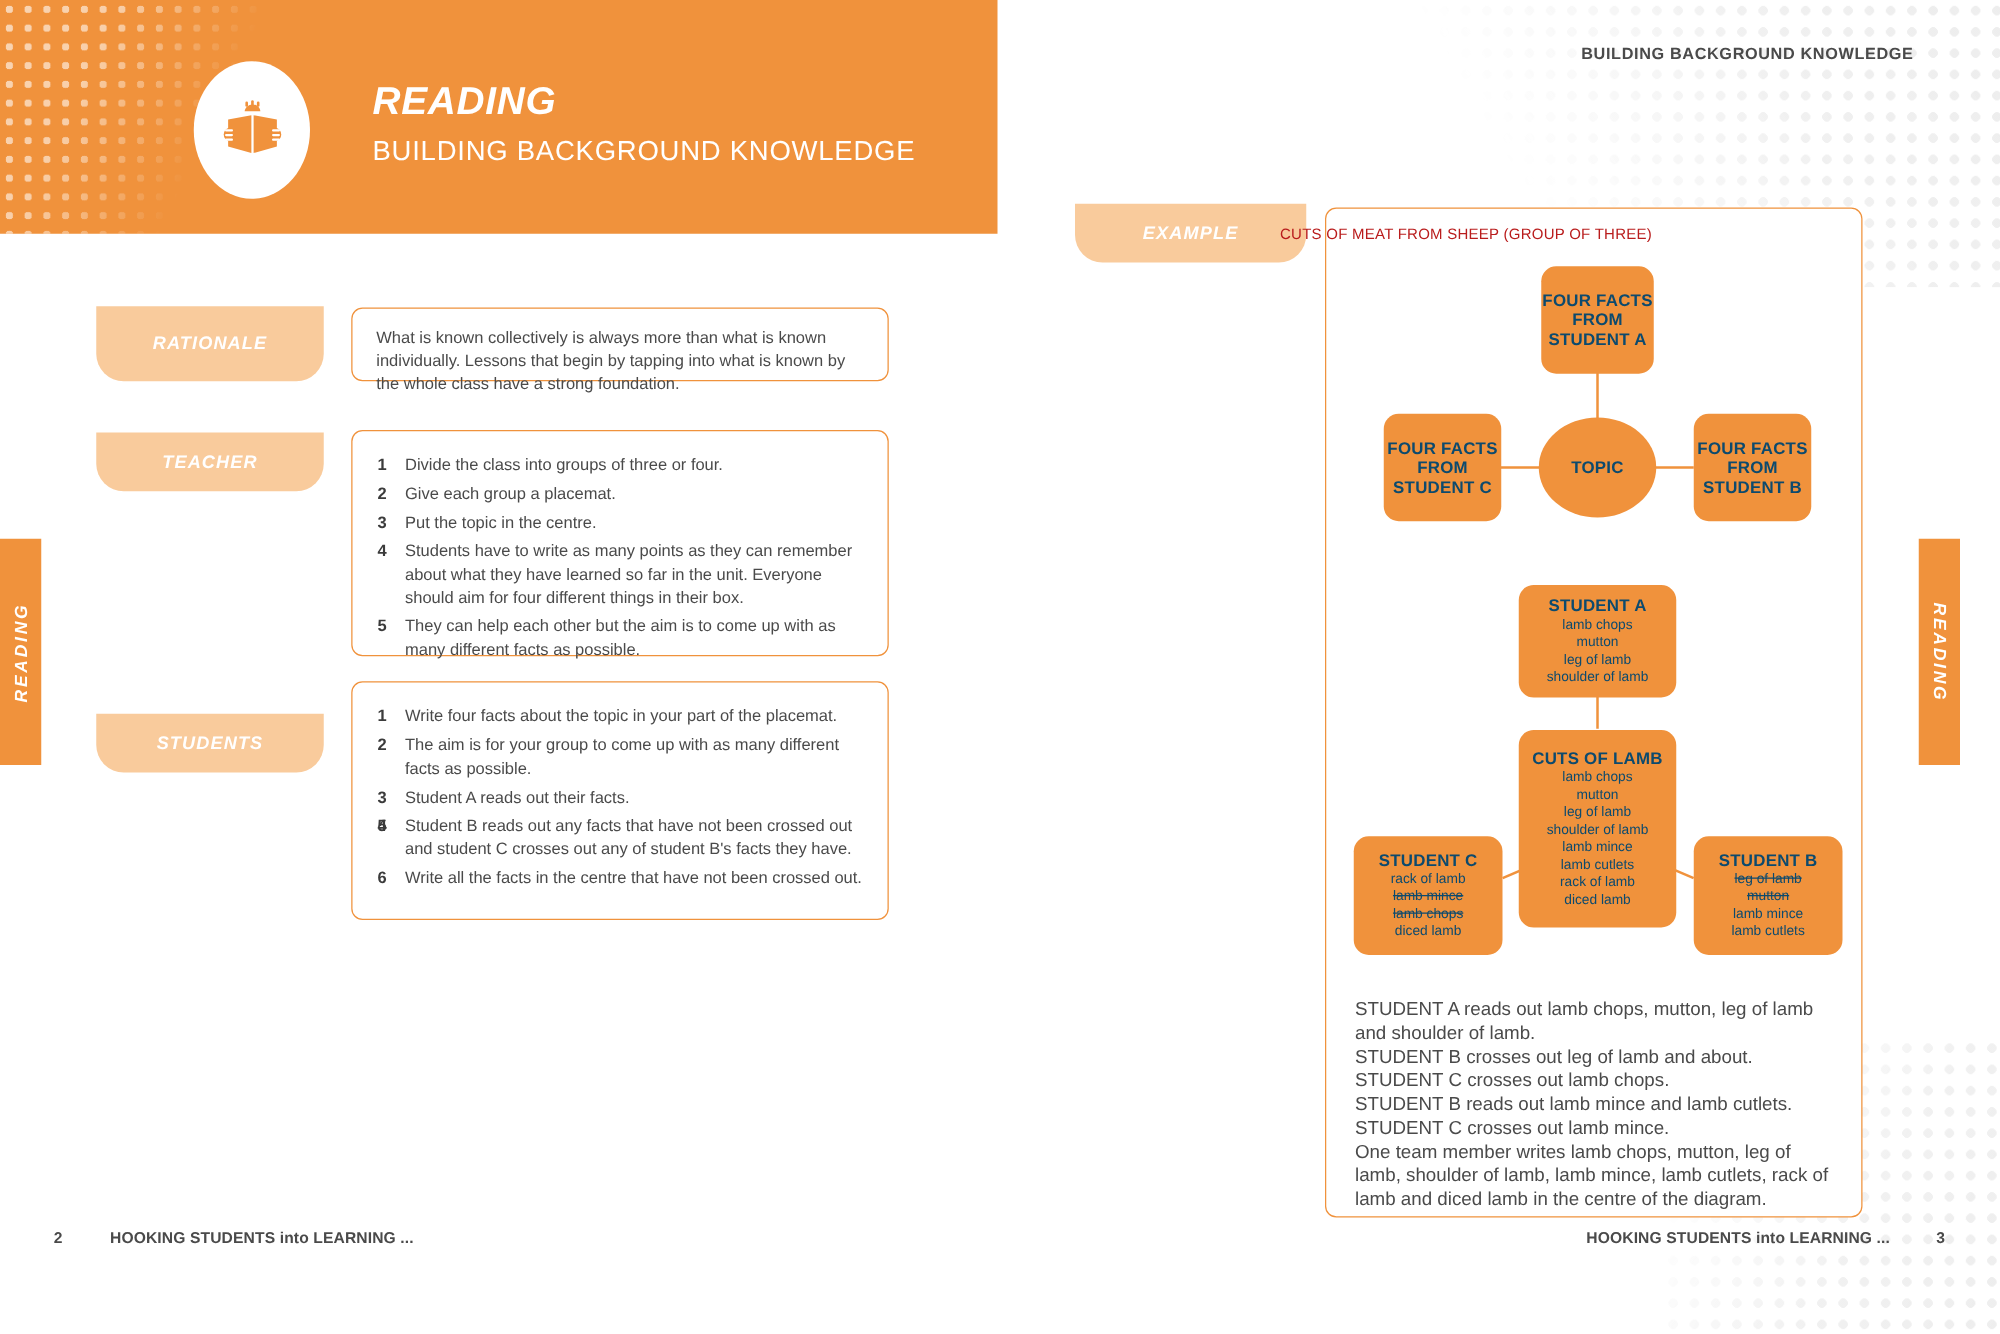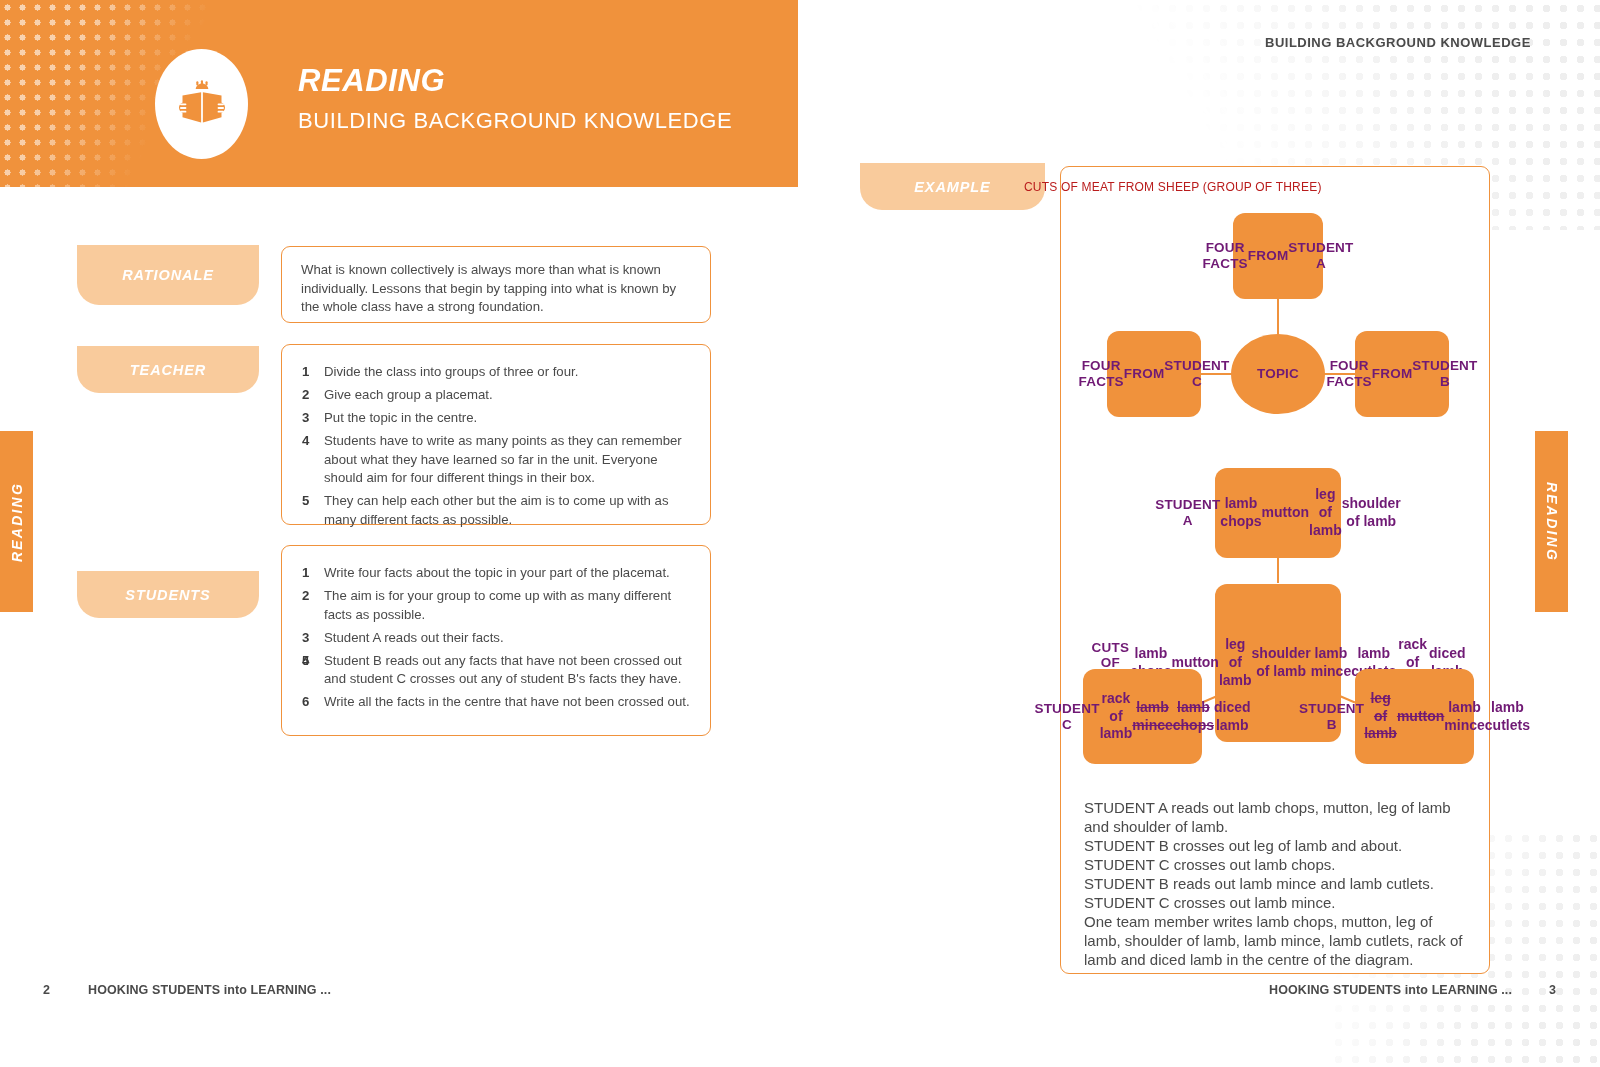--- a/index.html
+++ b/index.html
@@ -171,40 +171,40 @@
     font-size: 12px;
     color: #b91c1c;
     letter-spacing: .2px;
   }
 
   
   .diagram { position: absolute; left: 1060px; top: 166px; width: 430px; height: 620px; }
   .node {
     position: absolute;
     background: #F0923C;
-    color: #701a75;
+    color: #0c4a6e;
     display: flex;
-    flex-direction: row;
+    flex-direction: column;
     align-items: center;
     justify-content: center;
     text-align: center;
     border-radius: 12px;
     z-index: 2;
   }
   .node.circle { border-radius: 50%; }
   .node .node-title {
     font-size: 13.5px;
     font-weight: bold;
     line-height: 1.16;
     letter-spacing: .2px;
   }
   .node .node-line {
-    font-size: 14px;
+    font-size: 11px;
     line-height: 1.28;
-    font-weight: 700;
+    font-weight: 400;
   }
   .node .node-line.struck { text-decoration: line-through; }
   .connector {
     position: absolute;
     background: #F0923C;
     z-index: 1;
   }
 
   .outcome-text {
     position: absolute;
@@ -258,21 +258,21 @@
   <div class="side-tab side-tab-left">
     <span>READING</span>
   </div>
   <div class="side-tab side-tab-right">
     <span>READING</span>
   </div>
 
   <div class="pill" style="left:77px; top:245px; width:182px; height:60px;">
     <span>RATIONALE</span>
   </div>
-  <div class="card" style="left:281px; top:246px; width:430px; height:77px; padding:14px 16px 0 19px;">
+  <div class="card" style="left:281px; top:246px; width:430px; height:59px; padding:14px 16px 0 19px;">
     <div class="card-body">What is known collectively is always more than what is known individually. Lessons that begin by tapping into what is known by the whole class have a strong foundation.</div>
   </div>
 
   <div class="pill" style="left:77px; top:346px; width:182px; height:47px;">
     <span>TEACHER</span>
   </div>
   <div class="card" style="left:281px; top:344px; width:430px; height:181px; padding:18px 19px 0 20px;">
     <ol class="numlist">
       <li><span class="num">1</span><span>Divide the class into groups of three or four.</span></li>
       <li><span class="num">2</span><span>Give each group a placemat.</span></li>

